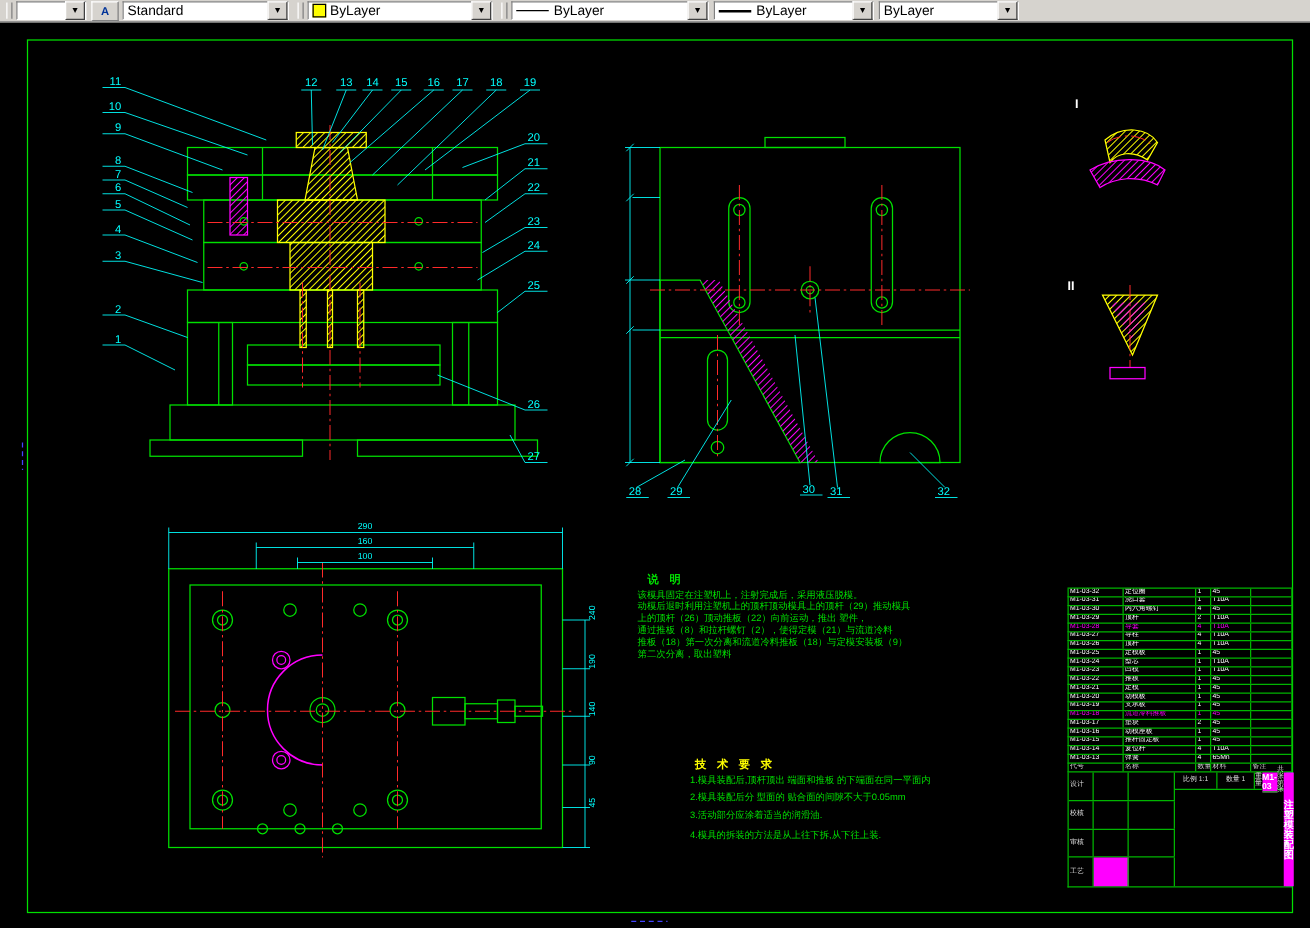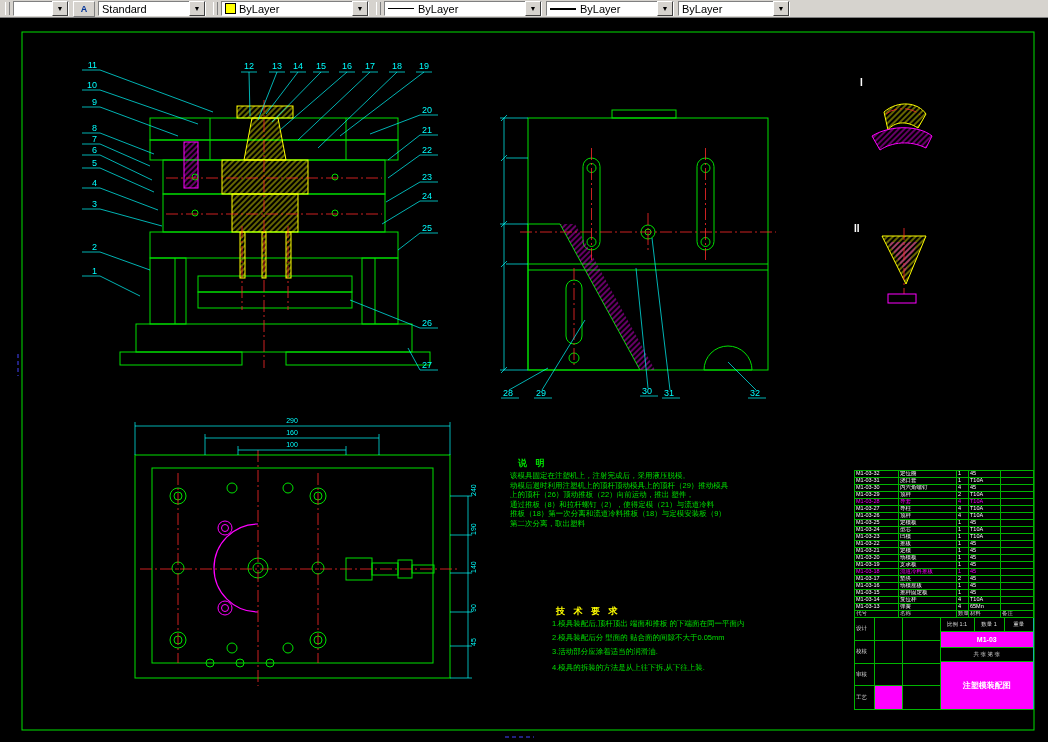--- a/index.html
+++ b/index.html
@@ -14,21 +14,21 @@
          padding-left:3px;box-sizing:border-box;margin-right:4px}
   .combo .val{flex:1;white-space:nowrap;overflow:hidden}
   .arrow{width:14px;height:13px;background:#d6d3ce;border:1px solid;
          border-color:#fff #404040 #404040 #fff;display:flex;align-items:center;justify-content:center;
          font-size:7px;color:#000;margin-left:2px;flex:none}
   .swatch{width:9px;height:9px;border:1px solid #000;margin-right:3px;flex:none}
   .lsample{width:26px;height:0;border-top:1px solid #000;margin-right:4px;flex:none}
   .lsample.thick{border-top-width:2px}
   .tbtn{width:22px;height:16px;background:#d6d3ce;border:1px solid;border-color:#fff #808080 #808080 #fff;
         padding:0;font-size:9px;color:#003399;font-weight:bold;margin-right:3px}
-  .w56{width:56px}.w110{width:108px}.w148{width:148px}.w158{width:158px}.w128{width:128px}.w112{width:112px}
+  .w56{width:56px}.w110{width:133px}.w148{width:148px}.w158{width:158px}.w128{width:128px}.w112{width:112px}
   
   svg.canvas{position:absolute;top:18px;left:0}
   .g{stroke:#00e000;stroke-width:1;fill:none}
   .cl{stroke:#ff2a2a;stroke-width:.8;stroke-dasharray:12 3 2 3;fill:none}
   .cy{stroke:#00ffff;stroke-width:.7;fill:none}
   .ct{fill:#00ffff;font-size:9px}
   .dimt{fill:#00ffff;font-size:7px}
   .noteT{fill:#00e000;font-size:9px;font-weight:bold;letter-spacing:3px}
   .note{fill:#00e000;font-size:7.5px}
   .techT{fill:#ffff00;font-size:9px;font-weight:bold;letter-spacing:3px}
@@ -39,21 +39,21 @@
   .prow{display:flex;border-left:1px solid #00b400;border-bottom:1px solid #00b400;height:7px;box-sizing:border-box}
   .pc{border-right:1px solid #00b400;padding:0 1px;overflow:hidden;white-space:nowrap;box-sizing:border-box}
   .c1{width:44px}.c2{width:58px}.c3{width:12px}.c4{width:32px}.c5{flex:1}
   .phead .pc{color:#cfcfcf}
   .tblock{display:flex;border-left:1px solid #00b400;border-bottom:1px solid #00b400;height:92px;box-sizing:border-box}
   .ta{width:86px;display:flex;flex-direction:column}
   .tarow{display:flex;height:23px;border-bottom:1px solid #00b400;box-sizing:border-box}
   .tarow:last-child{border-bottom:none}
   .tac{border-right:1px solid #00b400;font-size:5.5px;color:#ddd;display:flex;align-items:center;padding-left:1px;box-sizing:border-box}
   .ta1{width:20px}.ta2{width:28px}.ta3{flex:1}
-  .tb{width:94px;display:flex;flex-direction:column;border-right:1px solid #14b8a6;box-sizing:border-box}
+  .tb{width:94px;display:flex;flex-direction:row;border-right:5px solid #14b8a6;box-sizing:border-box}
   .tbrow{display:flex;border-bottom:1px solid #00b400;box-sizing:border-box}
   .tbrow:last-child{border-bottom:none}
   .tbc{border-right:1px solid #00b400;font-size:5.5px;color:#ddd;display:flex;align-items:center;justify-content:center;box-sizing:border-box}
   .tbc:last-child{border-right:none}
   .mag{background:#ff00ff;color:#fff;font-weight:bold;justify-content:center;display:flex;align-items:center}
 </style>
 </head>
 <body>
 
 <div class="toolbar">

